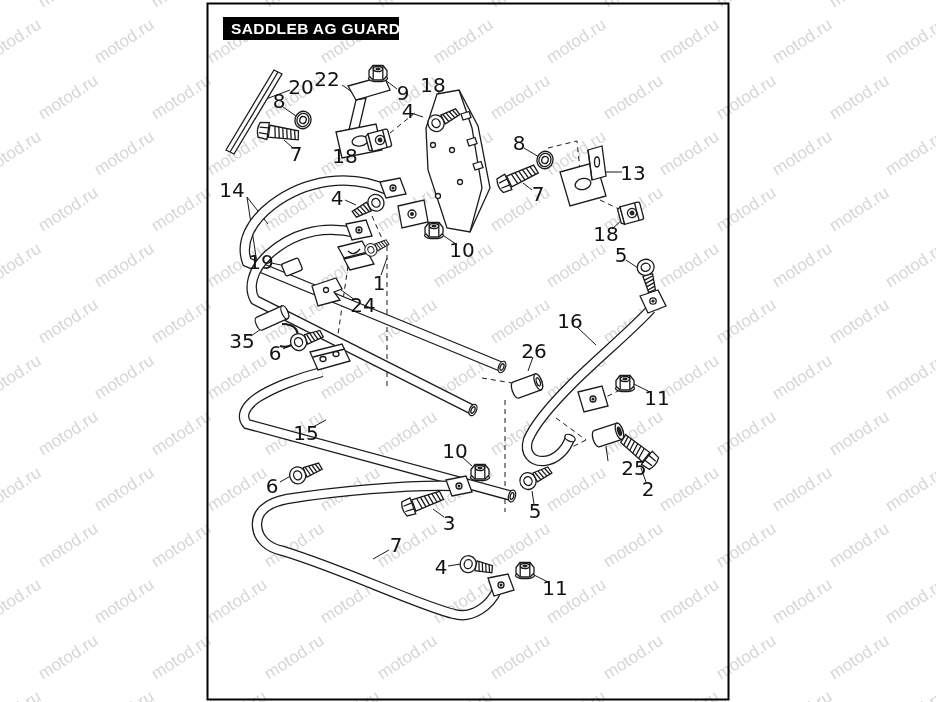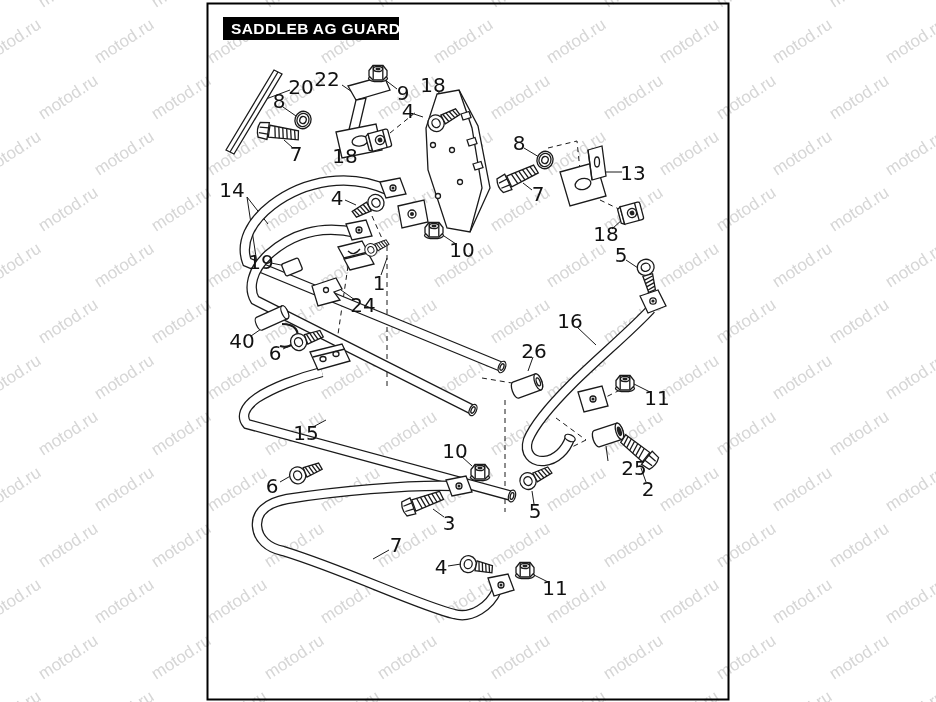--- a/index.html
+++ b/index.html
@@ -427,21 +427,21 @@
 <div class="co" style="left:327px;top:79px">22</div>
 <div class="co" style="left:403px;top:93px">9</div>
 <div class="co" style="left:433px;top:85px">18</div>
 <div class="co" style="left:408px;top:111px">4</div>
 <div class="co" style="left:345px;top:156px">18</div>
 <div class="co" style="left:337px;top:198px">4</div>
 <div class="co" style="left:232px;top:190px">14</div>
 <div class="co" style="left:261px;top:262px">19</div>
 <div class="co" style="left:379px;top:283px">1</div>
 <div class="co" style="left:363px;top:305px">24</div>
-<div class="co" style="left:242px;top:341px">40</div>
+<div class="co" style="left:242px;top:341px">35</div>
 <div class="co" style="left:275px;top:353px">6</div>
 <div class="co" style="left:462px;top:250px">10</div>
 <div class="co" style="left:519px;top:143px">8</div>
 <div class="co" style="left:538px;top:194px">7</div>
 <div class="co" style="left:633px;top:173px">13</div>
 <div class="co" style="left:606px;top:234px">18</div>
 <div class="co" style="left:621px;top:255px">5</div>
 <div class="co" style="left:570px;top:321px">16</div>
 <div class="co" style="left:534px;top:351px">26</div>
 <div class="co" style="left:657px;top:398px">11</div>

